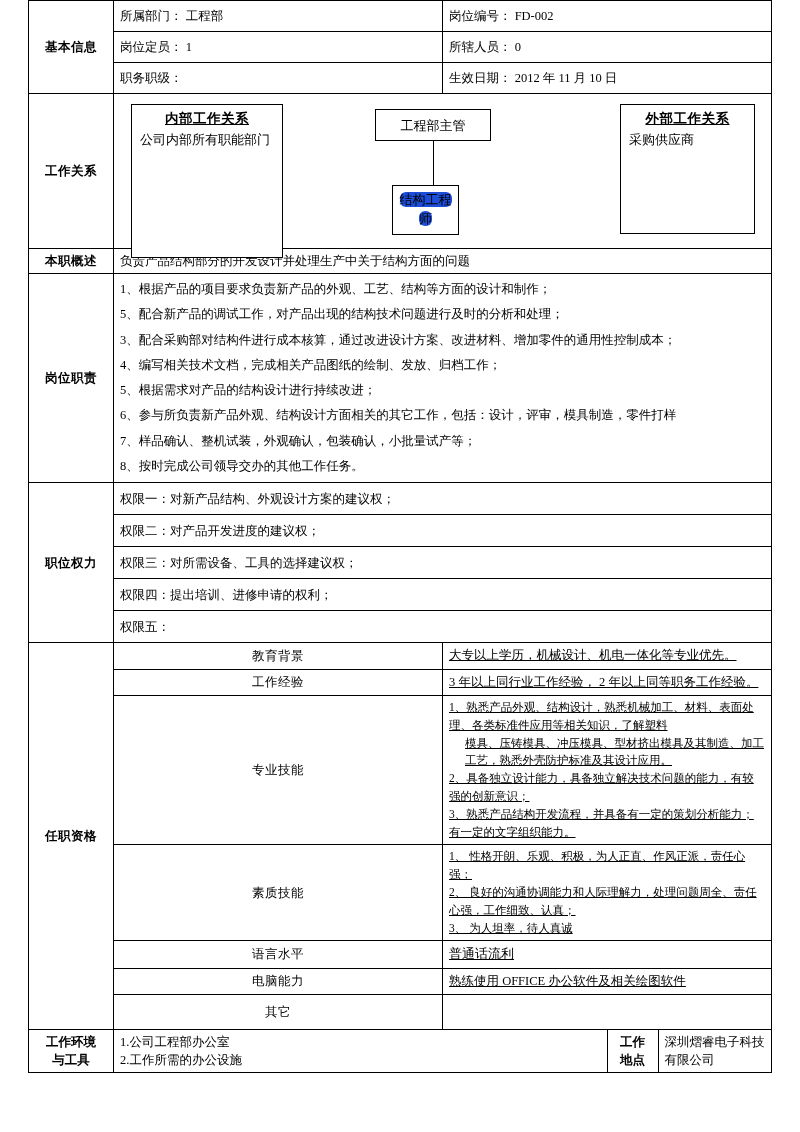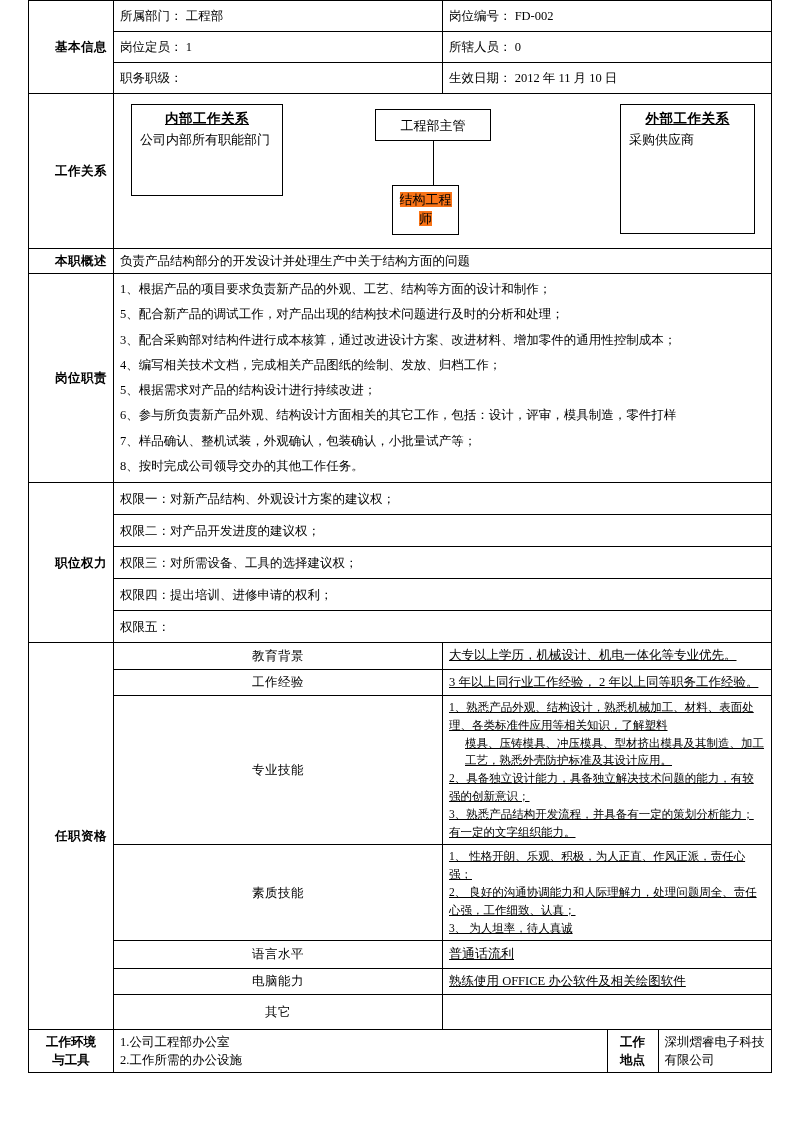--- a/index.html
+++ b/index.html
@@ -48,21 +48,21 @@
     padding: 3px 6px;
     font-size: 12.5px;
     line-height: 1.45;
     vertical-align: middle;
     word-break: break-all;
   }
 
   
   .lbl {
     width: 72px;
-    text-align: right;
+    text-align: center;
     font-weight: bold;
     font-size: 13.5px;
     letter-spacing: 0.5px;
   }
   
   .sublbl {
     width: 80px;
     text-align: center;
     font-size: 13px;
     letter-spacing: 0.5px;
@@ -105,21 +105,21 @@
   .rel-box .rel-body {
     display: block;
     font-size: 13px;
     line-height: 1.4;
     padding: 0 8px;
   }
   #rel-internal {
     left: 11px;
     top: 7px;
     width: 152px;
-    height: 92px;
+    height: 154px;
   }
   #rel-external {
     right: 10px;
     top: 7px;
     width: 135px;
     height: 130px;
   }
   .org-box {
     position: absolute;
     border: 1px solid #000000;
@@ -137,21 +137,22 @@
   }
   #org-self {
     left: 272px;
     top: 88px;
     width: 67px;
     height: 50px;
     line-height: 1.45;
     padding-top: 5px;
   }
   #org-self .hl {
-    background: #f97316;
+    background: #1d4ed8;
+    border-radius: 6px;
   }
   .org-connector {
     position: absolute;
     left: 313px;
     top: 44px;
     width: 1px;
     height: 44px;
     background: #000000;
   }
 

